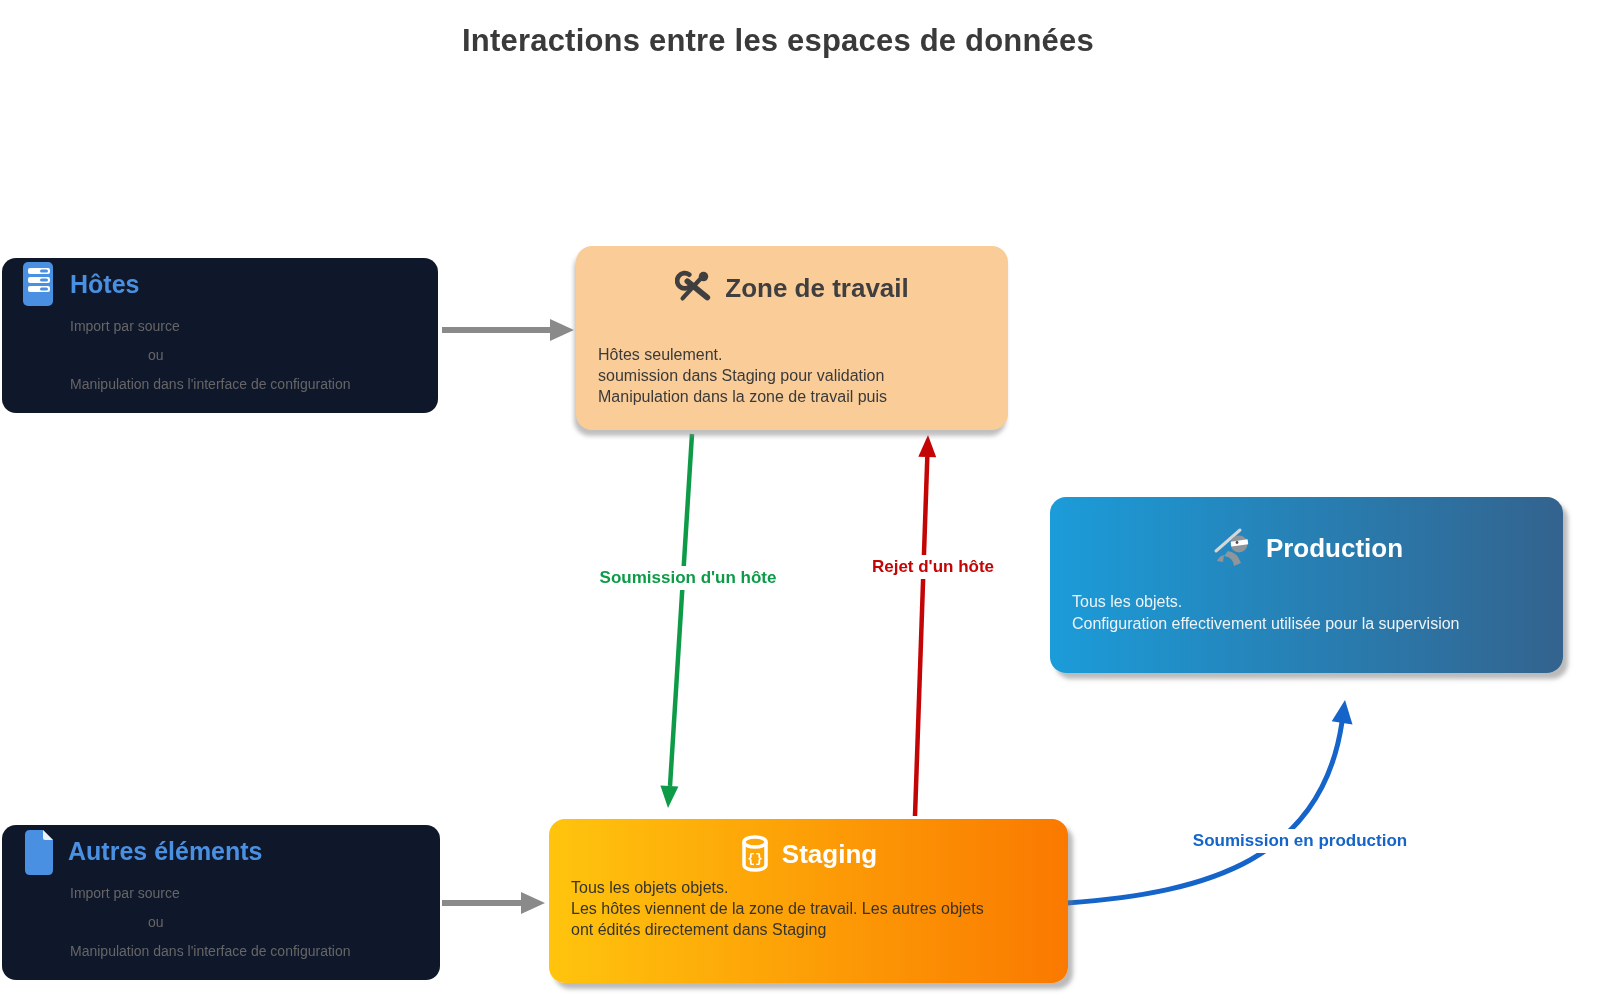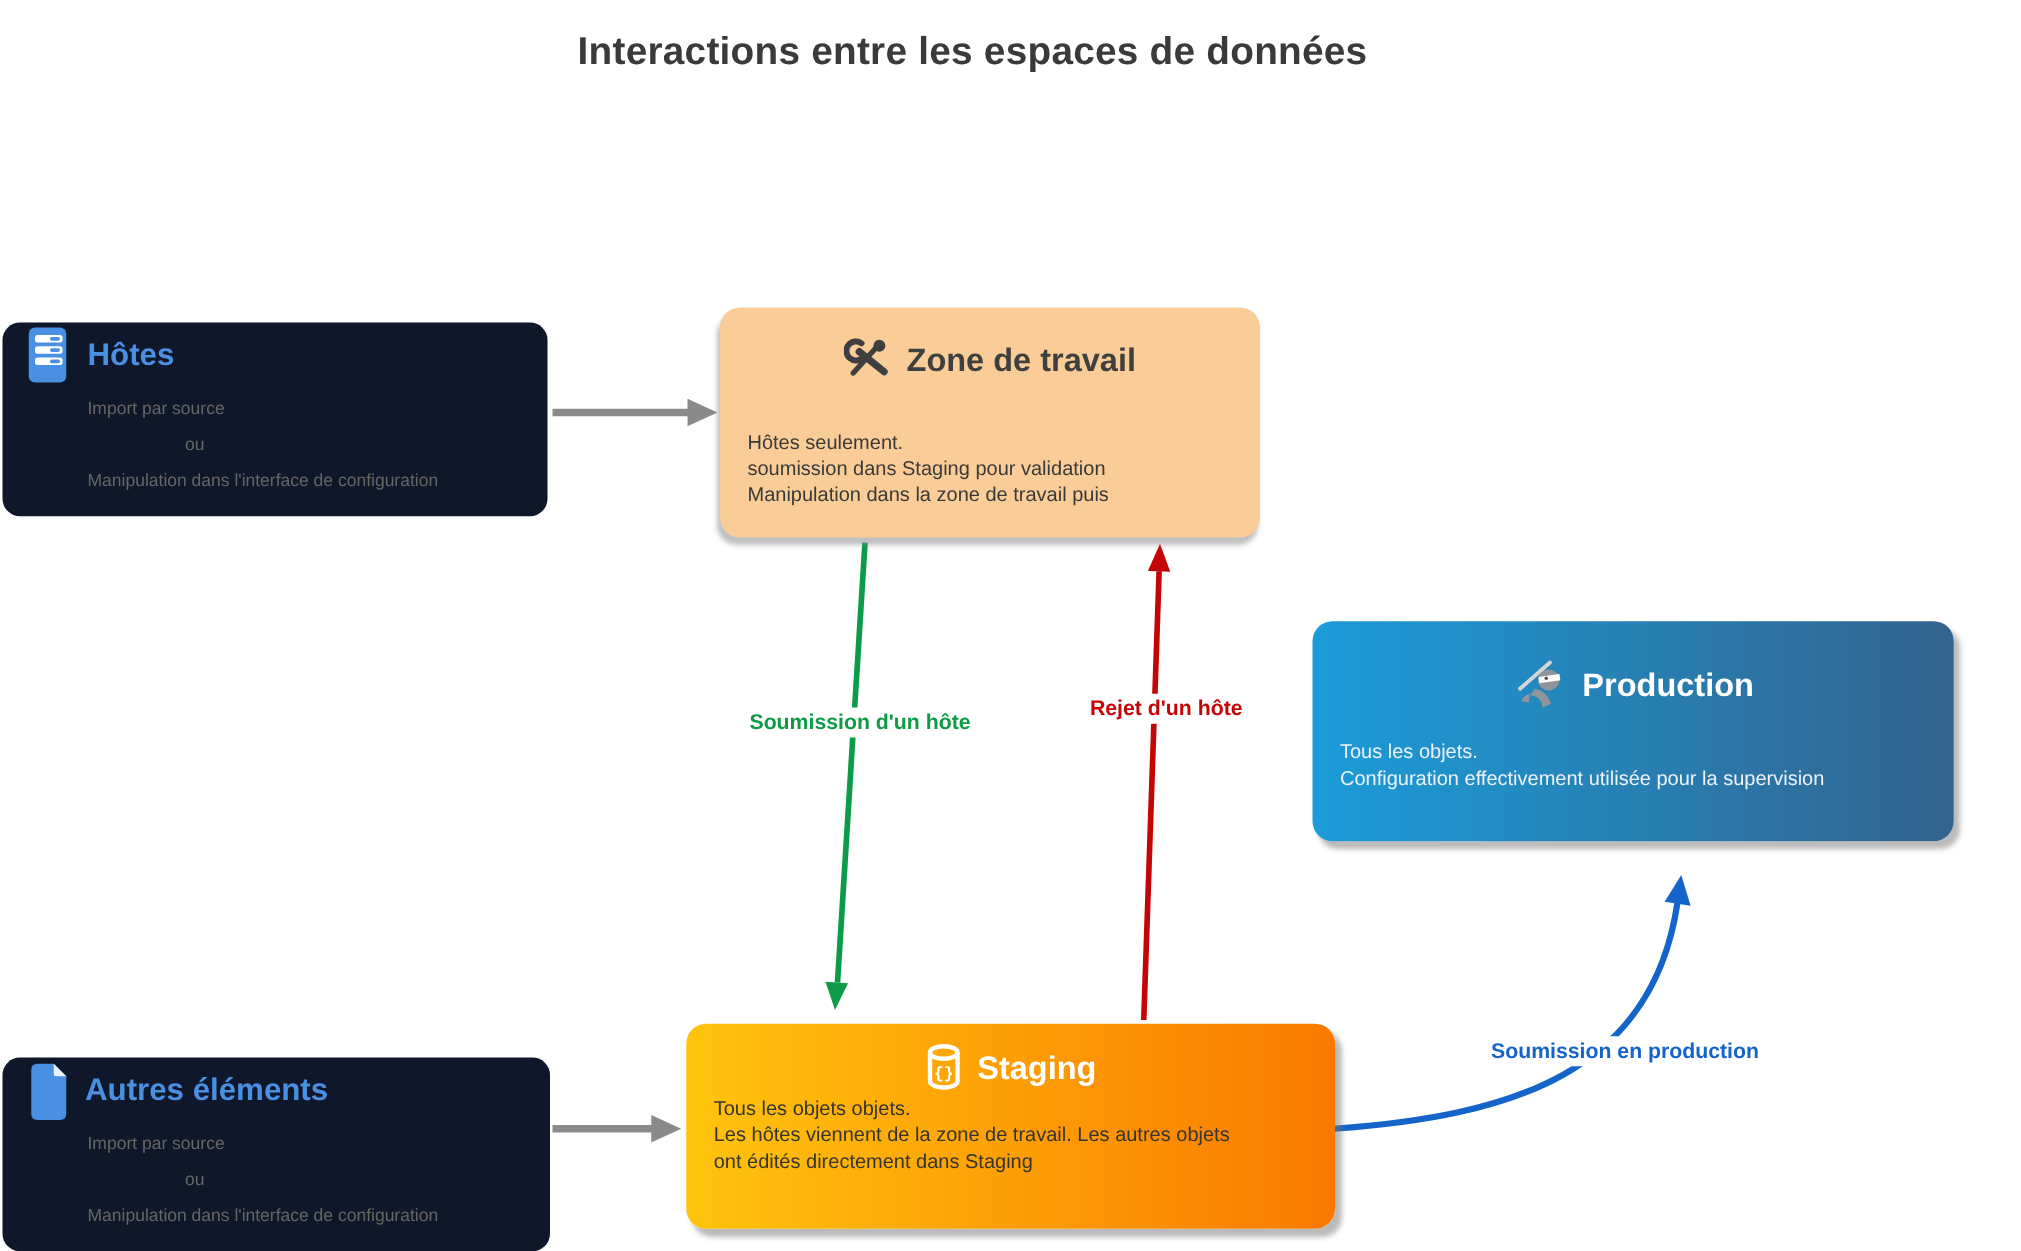--- a/index.html
+++ b/index.html
@@ -118,21 +118,21 @@
       </span>
       <span class="node-title">Hôtes</span>
     </div>
     <div class="gbody">
       <div class="gline">Import par source</div>
       <div class="gline indent">ou</div>
       <div class="gline">Manipulation dans l'interface de configuration</div>
     </div>
   </div>
 
-  <div class="node gray-node" style="left:2px;top:846px;width:438px;height:155px;">
+  <div class="node gray-node" style="left:2px;top:825px;width:438px;height:155px;">
     <div class="node-head">
       <span class="icon">
         <svg width="36" height="48" viewBox="0 0 36 48">
           <path d="M5 8 q0 -5 5 -5 h13 l10 10 v30 q0 5 -5 5 h-18 q-5 0 -5 -5 z" fill="#4a90e2"></path>
           <path d="M23 3 l10 10 h-8 q-2 0 -2 -2 z" fill="#eaf2fc"></path>
         </svg>
       </span>
       <span class="node-title">Autres éléments</span>
     </div>
     <div class="gbody">

